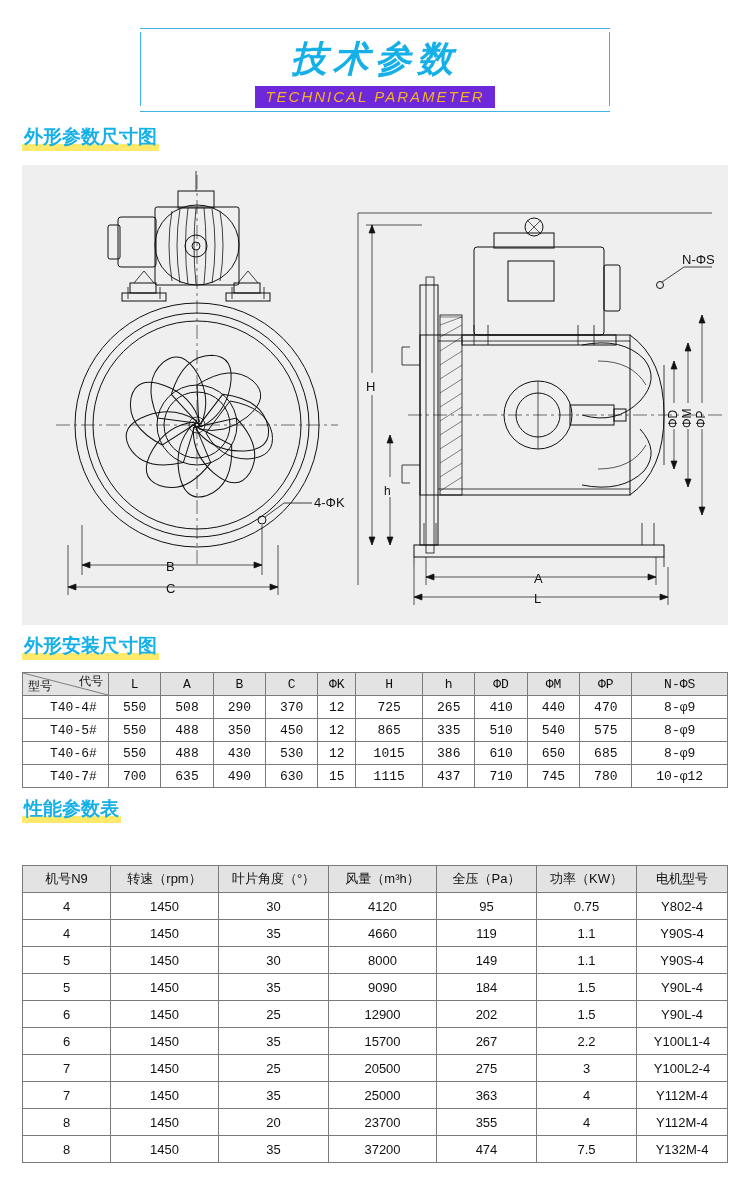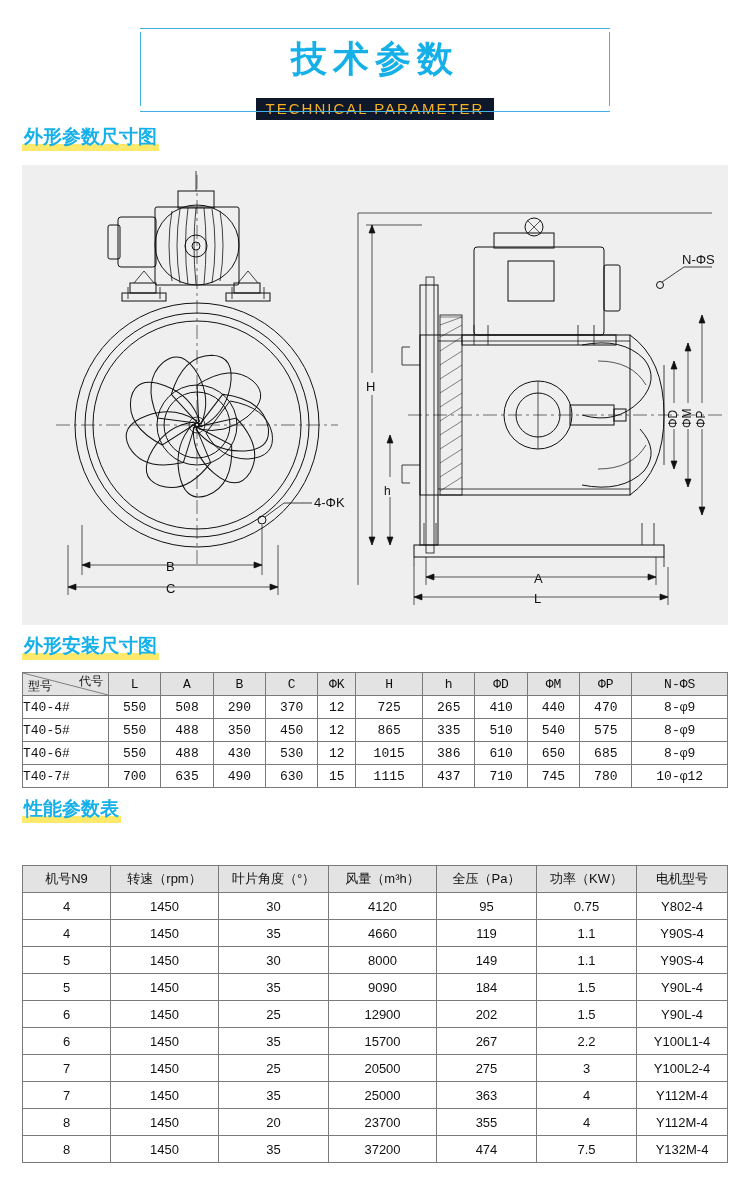--- a/index.html
+++ b/index.html
@@ -7,21 +7,21 @@
   body {
     width: 750px;
     min-height: 1201px;
     background: #ffffff;
     font-family: "Liberation Sans", "DejaVu Sans", sans-serif;
     color: #1a1a1a;
   }
   .page { width:750px; position:relative; padding: 0; }
 
   
-  .banner { width:750px; padding-top: 26px; display:flex; justify-content:center; }
+  .banner { width:750px; padding-top: 26px; display:flex; justify-content:center;font-style:italic; }
   .banner-inner {
     position: relative;
     width: 470px;
     text-align:center;
     padding: 6px 0 10px 0;
   }
   .banner-inner:before, .banner-inner:after{
     content:"";
     position:absolute;
     width: 100%;
@@ -41,25 +41,25 @@
     font-weight: bold;
     color: #16b0e8;
     letter-spacing: 6px;
     line-height: 46px;
   }
   .banner-en {
     font-size: 15px;
     color: #f4b223;
     letter-spacing: 2px;
     line-height: 22px;
-    background: #0f172a;
+    background: #6d28d9;
     display:inline-block;
     padding: 0 10px;
     position: relative;
-    top: 16px;
+    top: 4px;
   }
 
   
   .sec-title {
     font-size: 19px;
     font-weight: bold;
     color: #16b0e8;
     margin: 8px 0 10px 22px;
     display: inline-block;
     position: relative;
@@ -96,21 +96,21 @@
   .tbl2 { width: 706px; margin-top: 32px; }
   .tbl1 th, .tbl1 td, .tbl2 th, .tbl2 td {
     border: 1px solid #7a7a7a;
     text-align: center;
     font-weight: normal;
     color: #111;
   }
   .tbl1 th, .tbl1 td { height: 23px; padding: 0 2px; font-size:13px;}
   .tbl1 thead th { background:#e3e3e3; font-family:"Liberation Mono","DejaVu Sans Mono",monospace; }
   .tbl1 tbody td { background:#ffffff; font-family:"Liberation Mono","DejaVu Sans Mono",monospace; }
-  .tbl1 tbody td:first-child { text-align:left; padding-left: 0; }
+  .tbl1 tbody td:first-child { text-align:left; padding-left: 27px; }
 
   .corner-cell {
     position: relative;
     width: 86px;
     padding: 0 !important;
     background: #e3e3e3;
   }
   .corner-cell .diag {
     position:absolute; left:0; top:0; width:100%; height:100%;
   }

